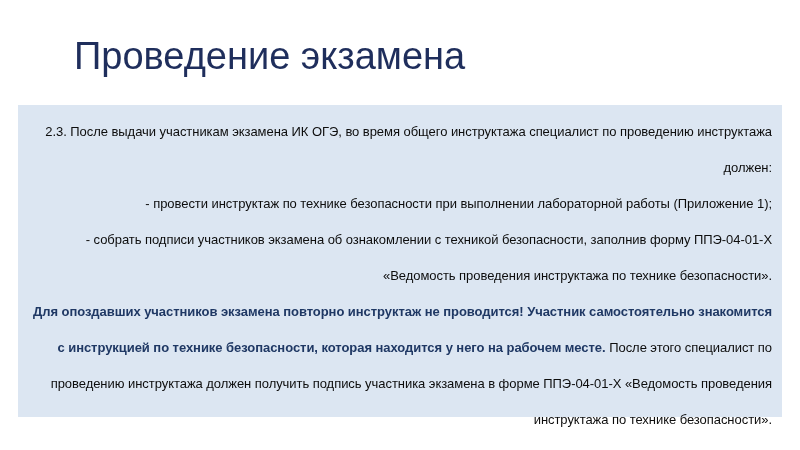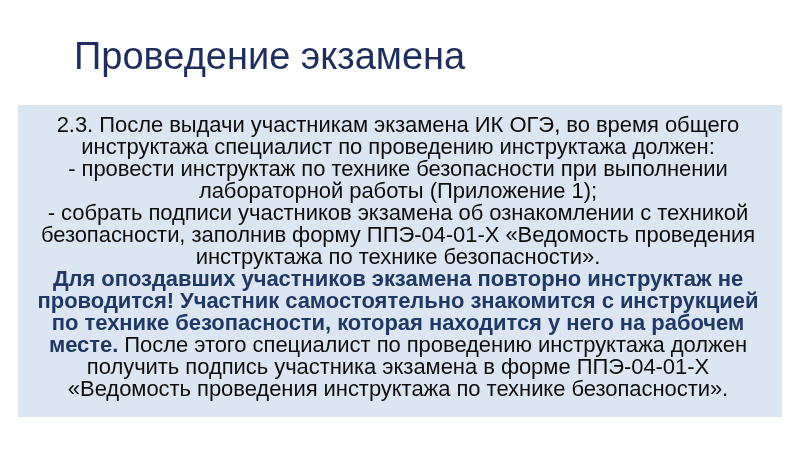--- a/index.html
+++ b/index.html
@@ -37,24 +37,24 @@
     left: 18px;
     top: 105px;
     width: 764px;
     height: 312px;
     background: #DCE6F2;
     box-sizing: border-box;
     padding: 9px 10px 0 6px;
   }
   .body-text {
     margin: 0;
-    font-size: 22px;
-    line-height: 22px;
+    font-size: 13px;
+    line-height: 36px;
     color: #0d0d0d;
-    text-align: center;
+    text-align: right;
     font-weight: 400;
     letter-spacing: -0.05px;
     word-spacing: 0px;
   }
   .body-text .hl {
     font-weight: bold;
     color: #1F3864;
   }
 </style>
 </head>

